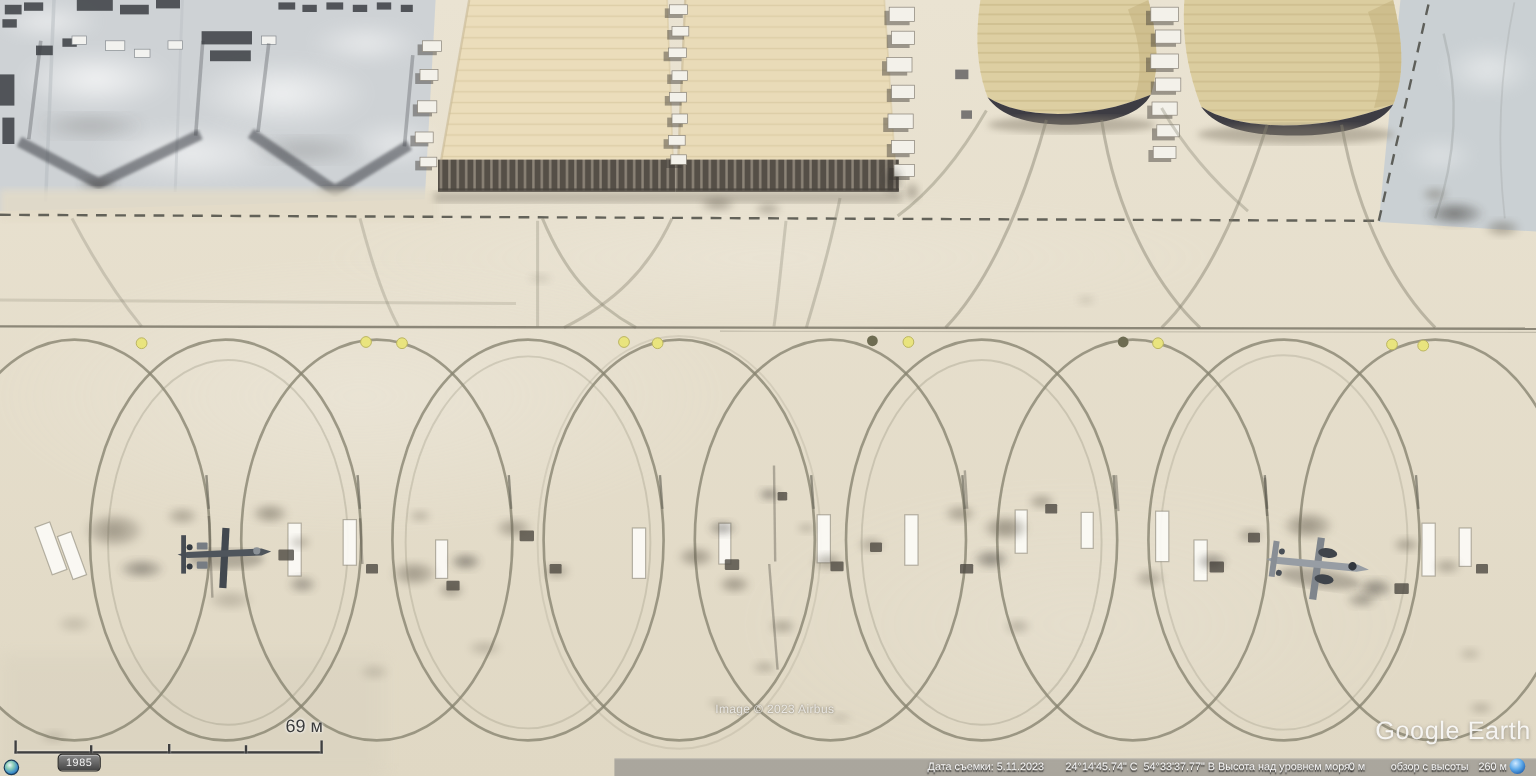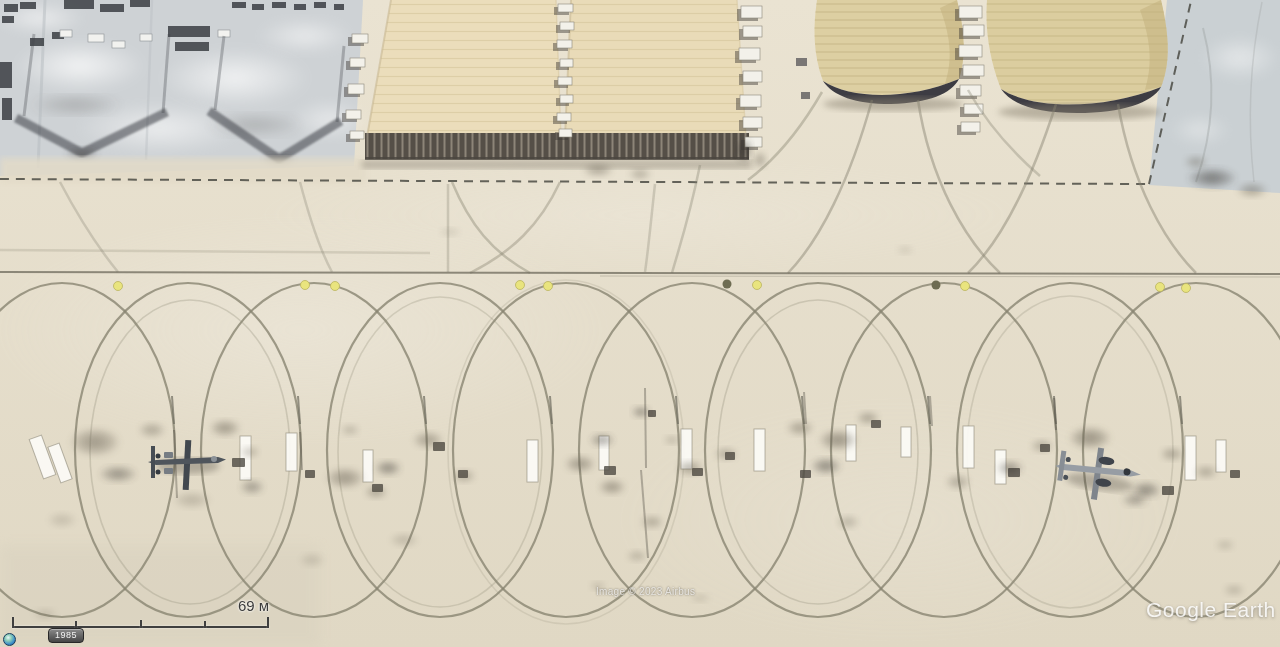--- a/index.html
+++ b/index.html
@@ -444,13 +444,23 @@
     <div class="sb-tick" style="left:0;height:11px"></div>
     <div class="sb-tick" style="left:63px;height:7px"></div>
     <div class="sb-tick" style="left:128px;height:8px"></div>
     <div class="sb-tick" style="left:192px;height:7px"></div>
     <div class="sb-tick" style="left:255px;height:11px"></div>
   </div>
 
   <div class="overlay clock-icon"></div>
   <div class="overlay year-badge">1985</div>
 
+  <div class="overlay statusbar">
+    <span class="st-date">Дата съемки: 5.11.2023</span>
+    <span class="st-lat">24°14'45.74" С</span>
+    <span class="st-lon">54°33'37.77" В</span>
+    <span class="st-elev-l">Высота над уровнем моря:</span>
+    <span class="st-elev-v">0 м</span>
+    <span class="st-eye-l">обзор с высоты</span>
+    <span class="st-eye-v">260 м</span>
+    <span class="globe-icon"></span>
+  </div>
 </div>
 
 </body></html>

